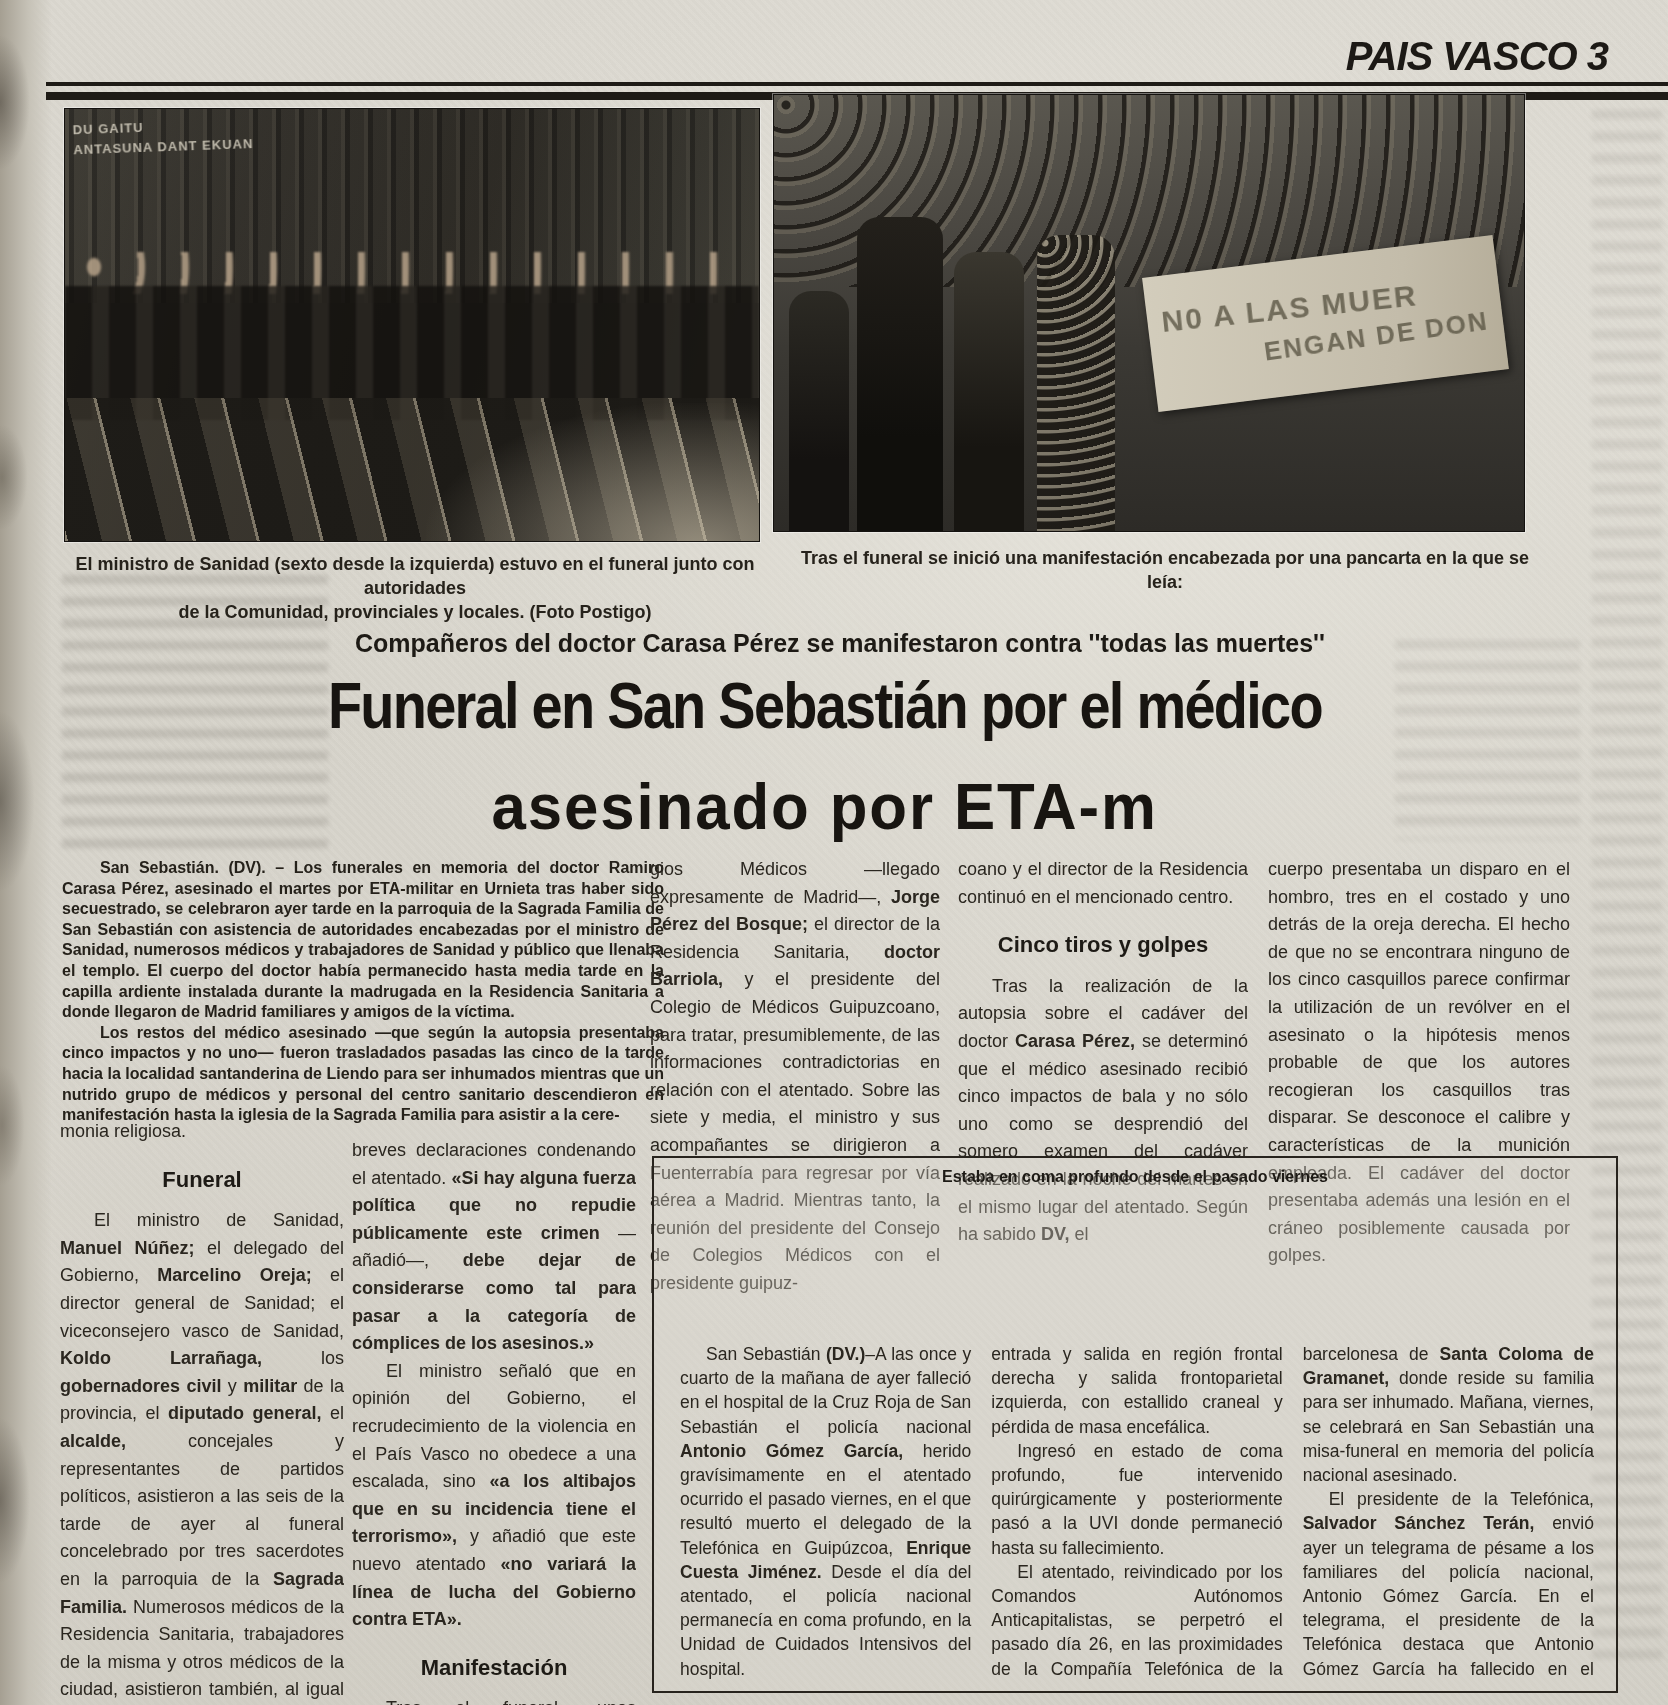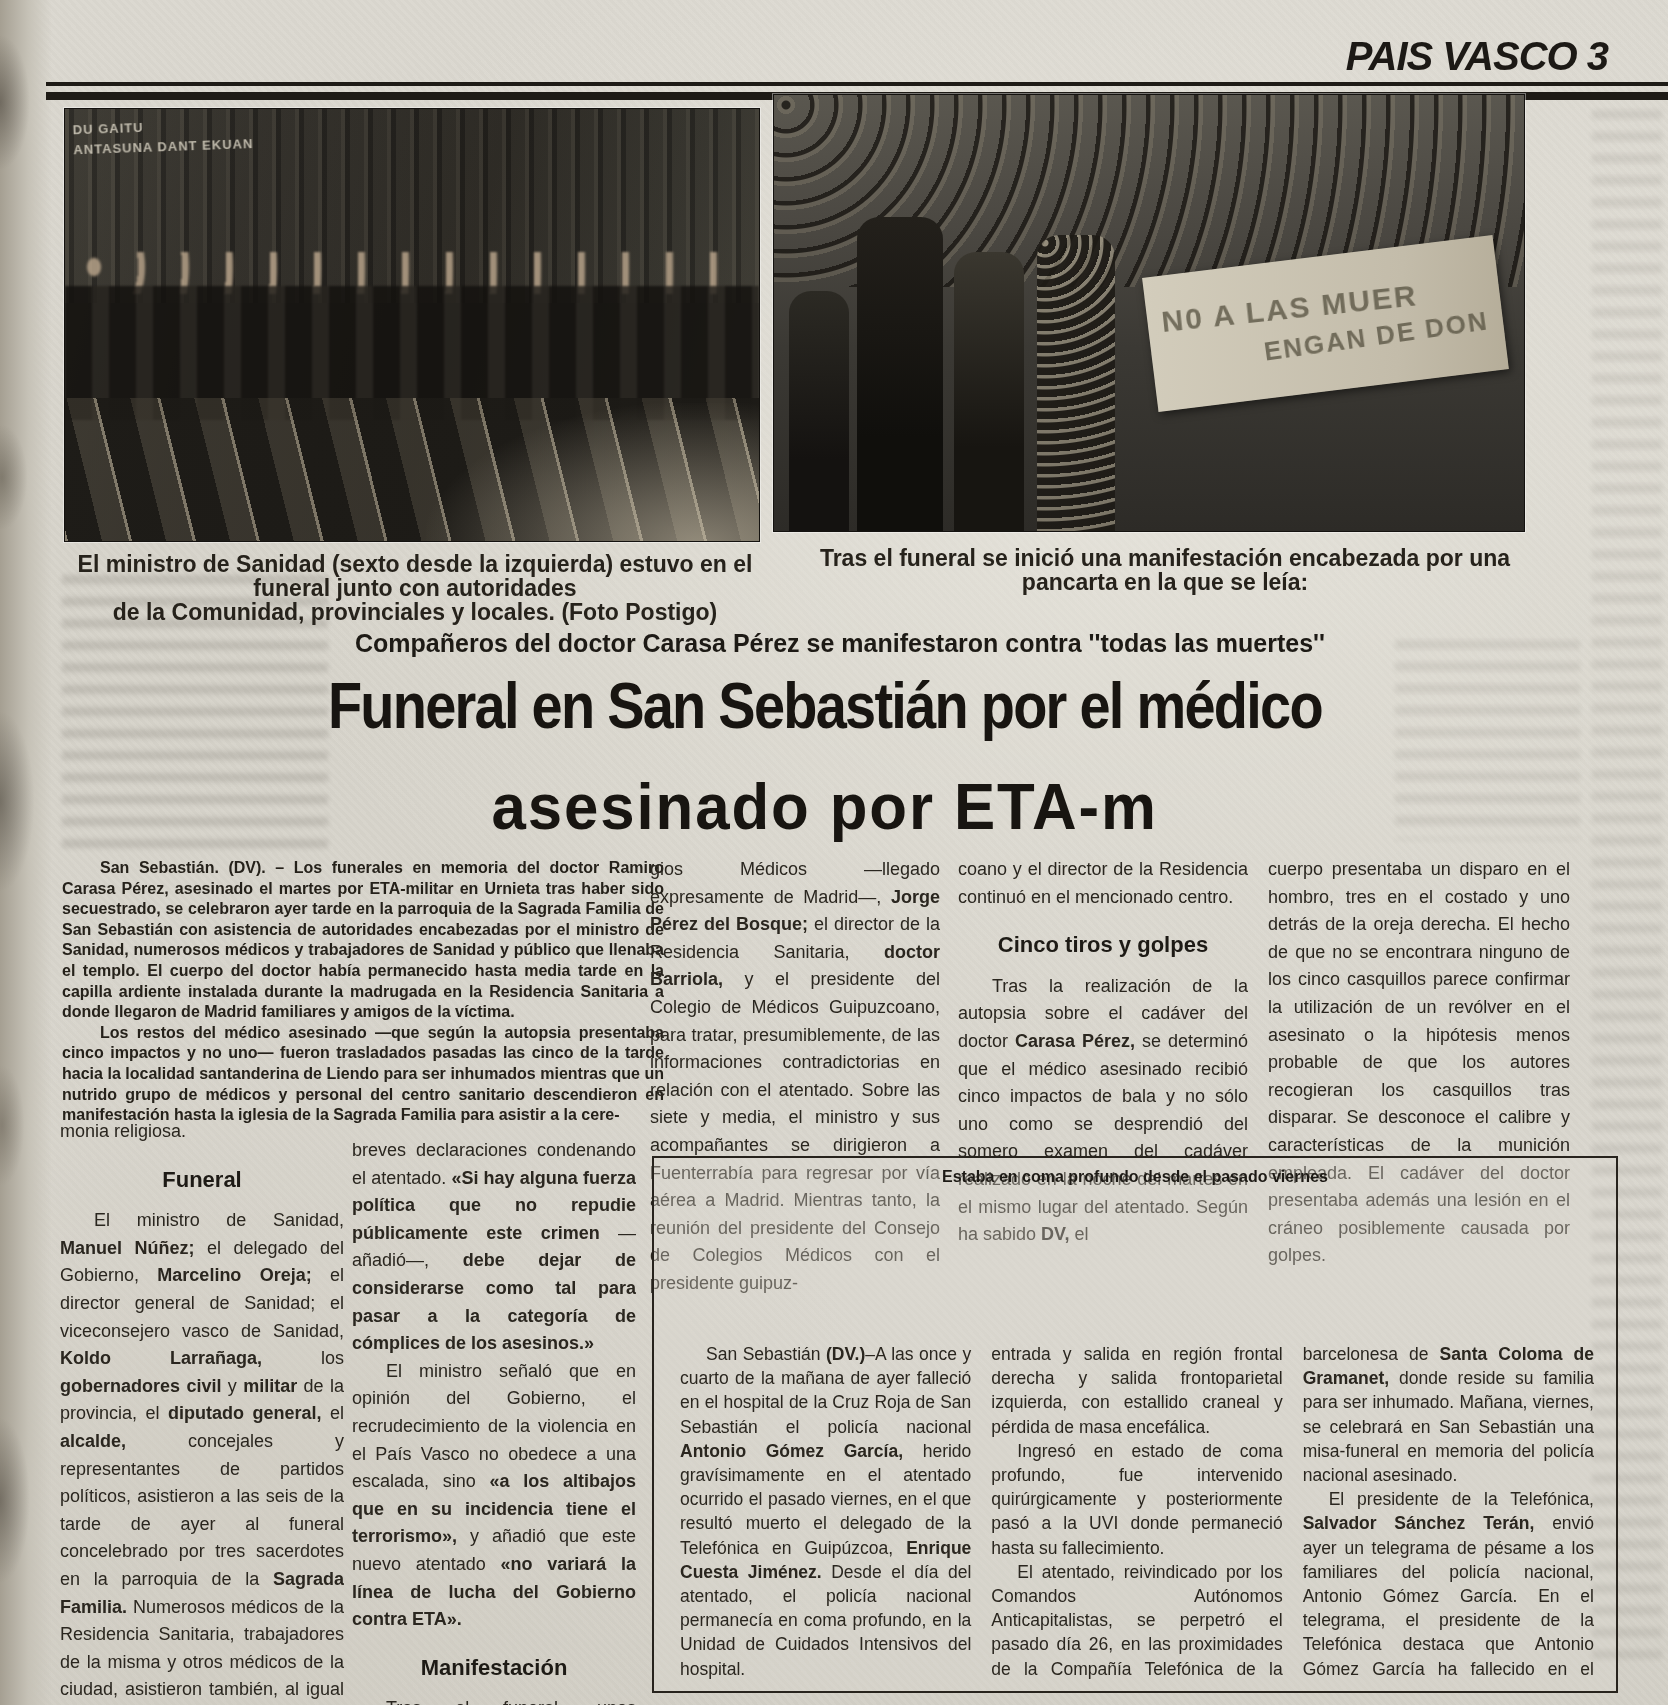--- a/index.html
+++ b/index.html
@@ -65,21 +65,21 @@
   .sil-3 { left:35%; width:78px; height:68%;
     background:repeating-radial-gradient(circle at 8px 8px, rgba(200,190,165,.5) 0 3px, rgba(30,27,22,.9) 4px 11px); }
   .sil-4 { left:2%; width:60px; height:55%; background:linear-gradient(180deg,#2c2a24,#141210 70%); }
   .banner { position:absolute; right:3%; top:37%; width:47%; height:31%; transform:rotate(-7deg);
     background:linear-gradient(100deg,#d3cdbc,#c3bcaa 70%,#b5ad99); box-shadow:2px 3px 8px rgba(0,0,0,.5);
     display:flex; flex-direction:column; justify-content:center; padding:8px 14px; gap:6px; }
   .banner div { font-weight:bold; color:#55503f; opacity:.75; filter:blur(.6px); letter-spacing:2px; }
   .banner .b1 { font-size:30px; transform:rotate(1deg); }
   .banner .b2 { font-size:26px; transform:rotate(-1deg); text-align:right; }
 
-  .caption { position:absolute; font-weight:bold; font-size:23px; line-height:24px; text-align:center; color:#26221b; }
+  .caption { position:absolute; font-weight:bold; font-size:18px; line-height:24px; text-align:center; color:#26221b; }
   .cap-left { left:68px; top:552px; width:694px; }
   .cap-right { left:793px; top:546px; width:744px; }
 
   
   .kicker1 { position:absolute; left:290px; top:629px; width:1100px; text-align:center;
     font-size:25px; font-weight:900; letter-spacing:0; color:#1d1a15; }
   .headline1 { position:absolute; left:40px; top:664px; width:1570px; text-align:center;
     font-weight:900; color:#181511; line-height:84px; }
   .headline1 .hl { display:inline-block; font-size:65px; letter-spacing:-2px; transform:scaleX(.86); transform-origin:center; }
   .headline1 .hl2 { font-size:65px; letter-spacing:2px; transform:scaleX(.95); }

